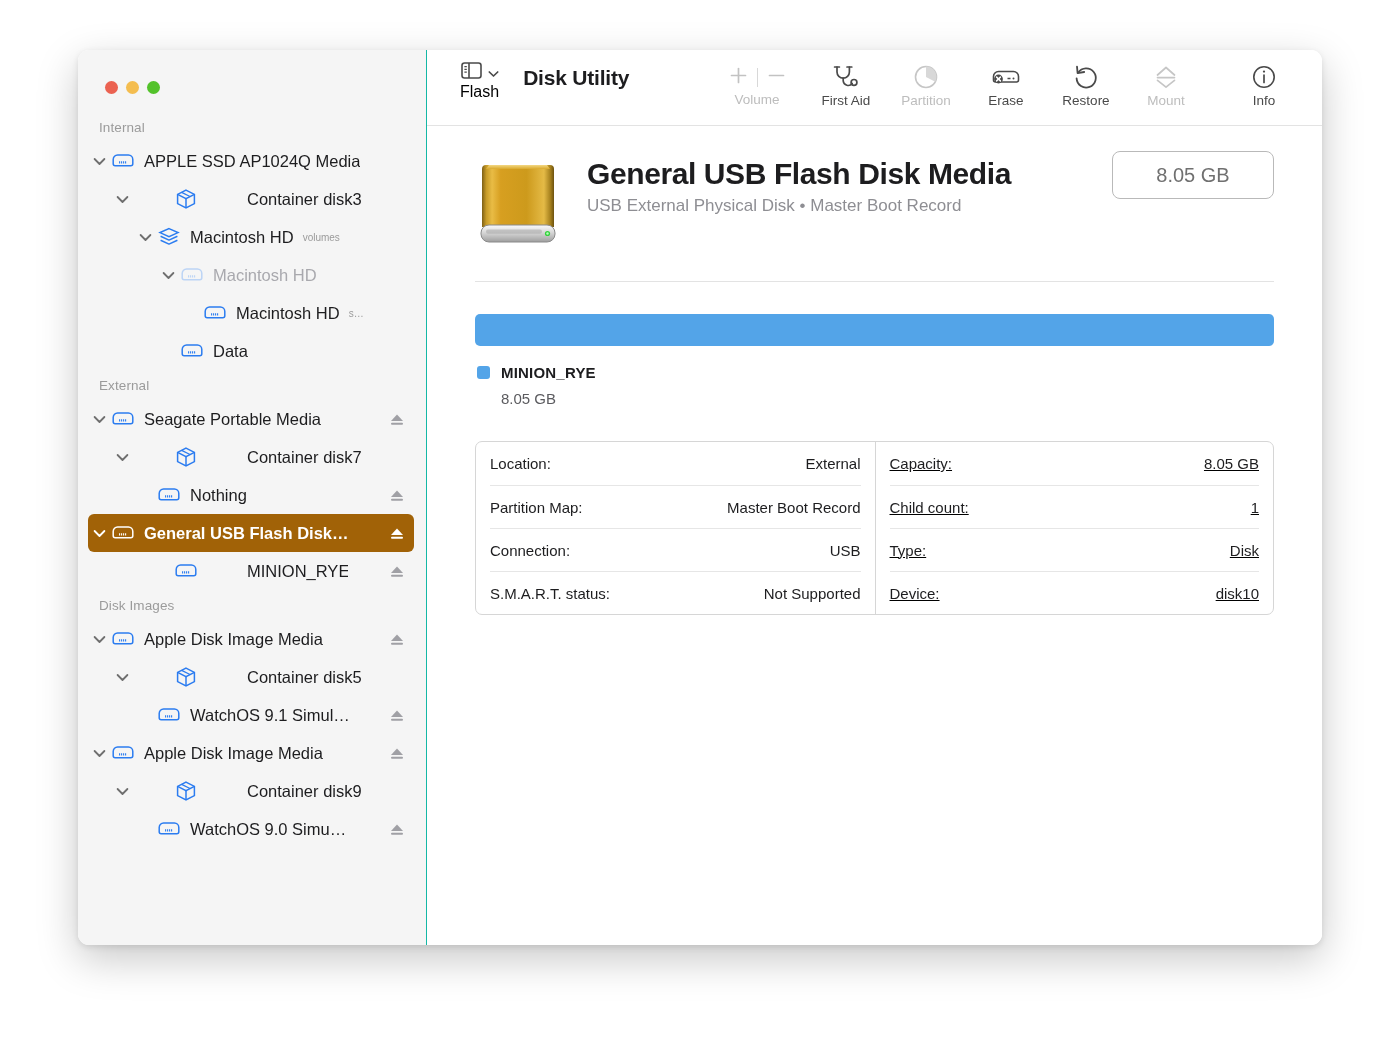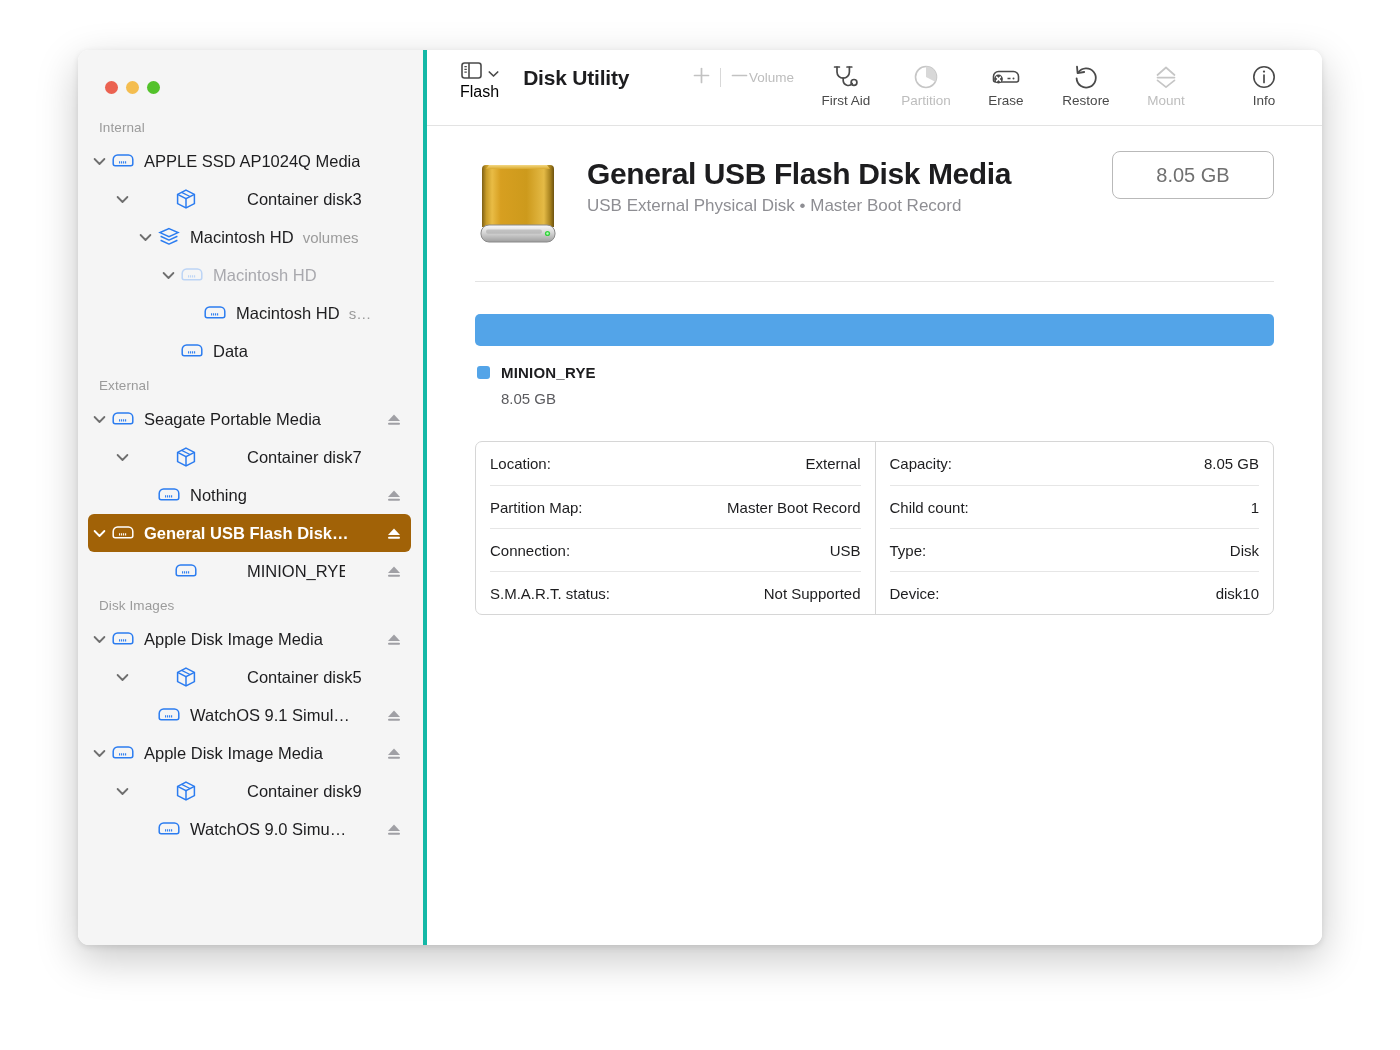--- a/index.html
+++ b/index.html
@@ -24,21 +24,21 @@
     border-radius: 11px;
     box-shadow: 0 14px 42px rgba(0,0,0,0.22), 0 2px 6px rgba(0,0,0,0.10);
     display: flex;
     overflow: hidden;
   }
 
   
   .sidebar {
     width: 349px;
     background: #f5f5f5;
-    border-right: 4px solid #14b8a6;
+    border-right: 1px solid #14b8a6;
     position: relative;
     flex: 0 0 349px;
   }
 
   .traffic {
     display: flex;
     gap: 8px;
     padding: 31px 0 0 27px;
     align-items: center;
   }
@@ -94,21 +94,21 @@
   .label {
     font-size: 16.5px;
     color: #1d1d1f;
     white-space: nowrap;
     overflow: hidden;
   }
   .row.selected .label { color: #ffffff; }
   .row.dimmed .label { color: #a9a9ae; }
 
   .sublabel {
-    font-size: 15px;
+    font-size: 10px;
     color: #9b9b9b;
     margin-left: 9px;
     white-space: nowrap;
   }
 
   .eject {
     margin-left: auto;
     width: 18px;
     flex: 0 0 18px;
     display: flex;
@@ -165,21 +165,21 @@
     color: #1d1d1f;
     margin-left: 24px;
     margin-top: 4px;
     letter-spacing: -0.2px;
   }
 
   .tb-spacer { flex: 1 1 auto; }
 
   .vol-group {
     display: flex;
-    flex-direction: row;
+    flex-direction: column;
     align-items: center;
     min-width: 74px;
     color: #bdbdbd;
   }
   .vol-icons { height: 30px; display: flex; align-items: center; gap: 9px; }
   .vol-div { width: 1px; height: 19px; background: #d8d8d8; }
   .vol-group .tlabel { font-size: 13.5px; }
 
   .tb-gap { width: 24px; }
 
@@ -253,21 +253,21 @@
   
   .info-card {
     margin: 34px 22px 0 22px;
     border: 1px solid #d6d6d6;
     border-radius: 7px;
     display: flex;
     overflow: hidden;
     background: #fff;
   }
   .info-col { flex: 1 1 50%; padding: 0 14px; }
-  .info-col + .info-col { border-left: 1px solid #d6d6d6; }
+  .info-col + .info-col { border-left: 1px solid #d6d6d6; text-decoration: underline; }
 
   .info-row {
     display: flex;
     justify-content: space-between;
     align-items: center;
     height: 43px;
     font-size: 15px;
     color: #1d1d1f;
   }
   .info-row + .info-row { border-top: 1px solid #e6e6e6; }

